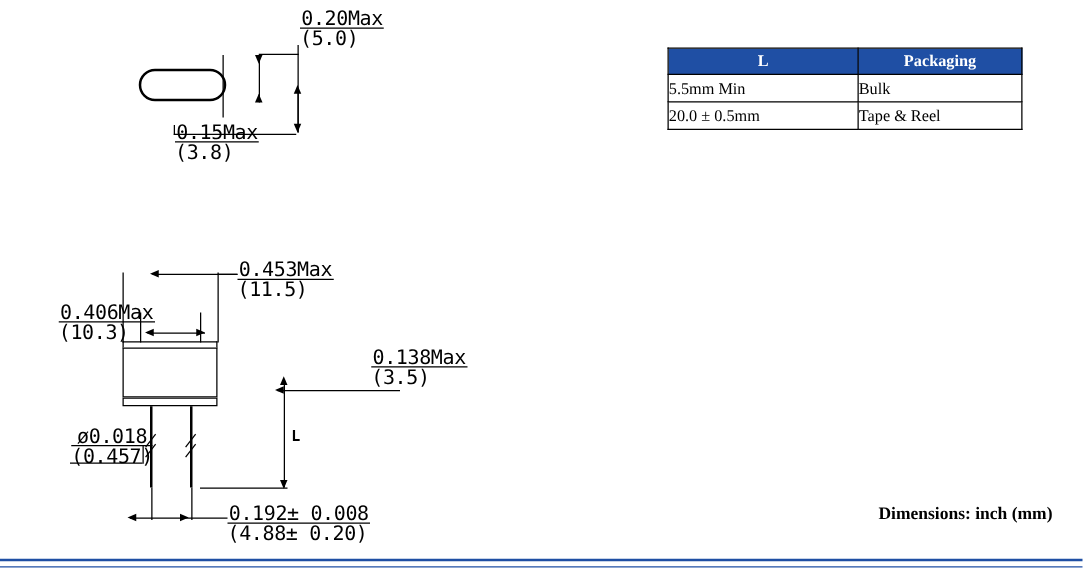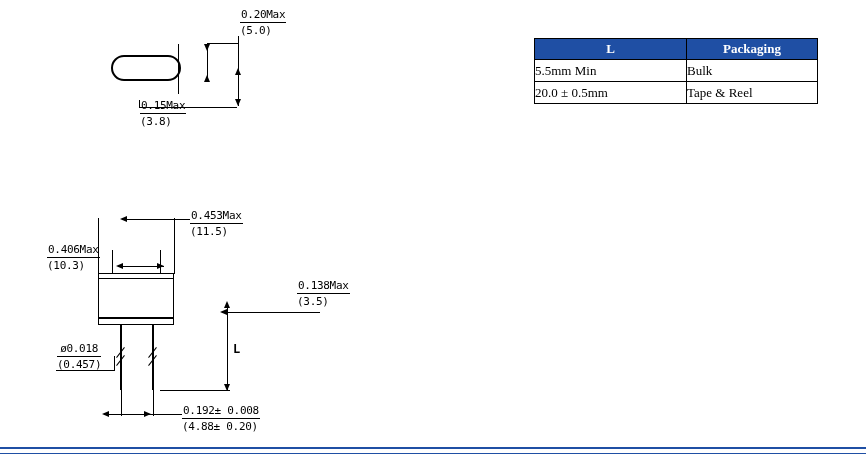--- a/index.html
+++ b/index.html
@@ -9,21 +9,21 @@
     font-family:"Liberation Sans", sans-serif;
     position:relative;
     overflow:hidden;
   }
   .sheet{position:absolute;left:0;top:0;width:866px;height:459px;}
 
   
   .dimtext{
     position:absolute;
     font-family:"DejaVu Sans Mono", monospace;
-    font-size:11px;
+    font-size:16px;
     color:#000;
     white-space:nowrap;
     line-height:13px;
     letter-spacing:-0.3px;
   }
   .dimtext .upper{display:block;border-bottom:1px solid #000;padding:0 1px 1px 1px;text-align:center;}
   .dimtext .lower{display:block;text-align:left;padding-top:1px;}
 
   .ln{position:absolute;background:#000;}
   .hln{height:1px;}
@@ -226,16 +226,17 @@
         <td>5.5mm Min</td>
         <td>Bulk</td>
       </tr>
       <tr>
         <td>20.0 ± 0.5mm</td>
         <td>Tape &amp; Reel</td>
       </tr>
     </tbody>
   </table>
 
+  <div class="footnote">Dimensions: inch (mm)</div>
   <div class="rule-a"></div>
   <div class="rule-b"></div>
 
 </div>
 
 </body></html>

